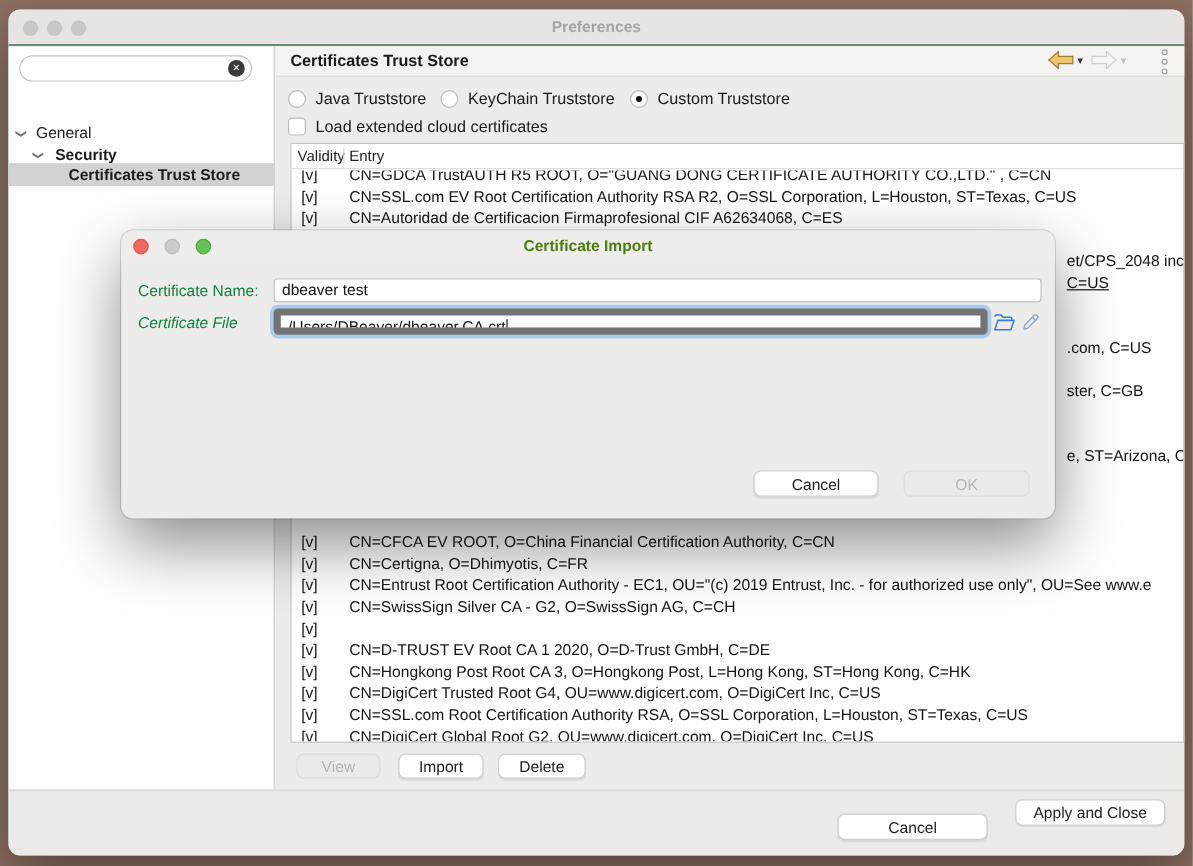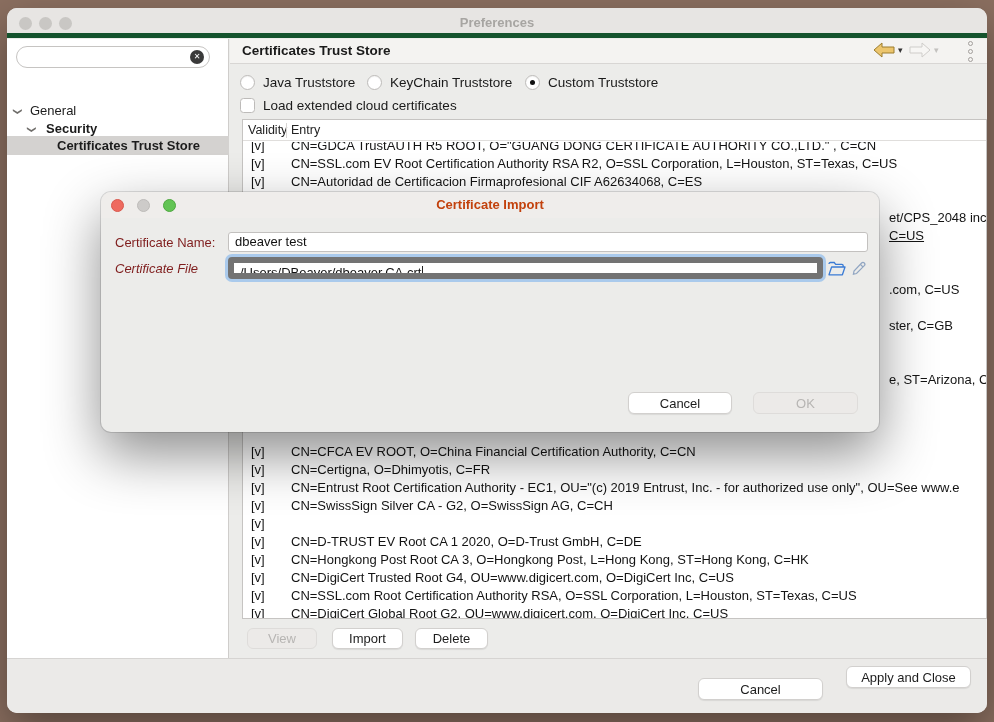--- a/index.html
+++ b/index.html
@@ -9,21 +9,21 @@
   .abs { position:absolute; }
 
   
   #window {
     position:absolute; left:7px; top:8px; width:980px; height:705px;
     background:#ececea; border-radius:10px; overflow:hidden;
     box-shadow:0 18px 45px rgba(0,0,0,.38);
   }
   #titlebar {
     position:absolute; left:0; top:0; right:0; height:30px;
-    background:#e7e5e3; border-bottom:5px solid #14532d;
+    background:#e7e5e3; border-bottom:1px solid #14532d;
   }
   .light { position:absolute; top:9px; width:13px; height:13px; border-radius:50%; background:#c9c7c4; }
   #titlebar .t-title {
     position:absolute; left:0; right:0; top:0; height:30px; line-height:30px;
     text-align:center; font-size:13px; font-weight:bold; color:#a7a5a2;
   }
 
   
   #sidebar {
     position:absolute; left:0; top:31px; width:222px; height:619px;
@@ -96,23 +96,23 @@
     background:#ebeae8; border-top:1px solid #d6d4d2;
   }
 
   
   #dialog {
     position:absolute; left:101px; top:192px; width:778px; height:240px;
     background:#ececea; border-radius:10px; overflow:hidden;
     box-shadow:0 22px 55px rgba(0,0,0,.45), 0 0 0 1px rgba(0,0,0,.12);
   }
   #dialog-titlebar { position:absolute; left:0; top:0; right:0; height:26px; background:#efedeb; }
-  #dialog-title { position:absolute; left:0; right:0; top:0; height:26px; line-height:26px; text-align:center; font-size:13px; font-weight:bold; color:#c2410c; }
+  #dialog-title { position:absolute; left:0; right:0; top:0; height:26px; line-height:26px; text-align:center; font-size:13px; font-weight:bold; color:#4d7c0f; }
   .dlight { position:absolute; top:7px; width:13px; height:13px; border-radius:50%; }
-  .field-label { position:absolute; left:14px; height:20px; line-height:20px; font-size:13px; color:#7f1d1d; white-space:nowrap; }
+  .field-label { position:absolute; left:14px; height:20px; line-height:20px; font-size:13px; color:#15803d; white-space:nowrap; }
   .text-input {
     position:absolute; background:#fff; border:1px solid #c3c1bf; border-radius:3px;
     font-size:13px; line-height:18px; padding:0 6px; color:#111; white-space:nowrap; overflow:hidden;
   }
   .text-input.focused {
     border:6px solid #737373; border-radius:4px;
     box-shadow:0 0 0 3px rgba(79,155,239,.42);
   }
   .caret-bar { display:inline-block; width:1px; height:13px; background:#222; vertical-align:-2px; margin-left:1px; }
   .icon-btn { position:absolute; cursor:pointer; }

